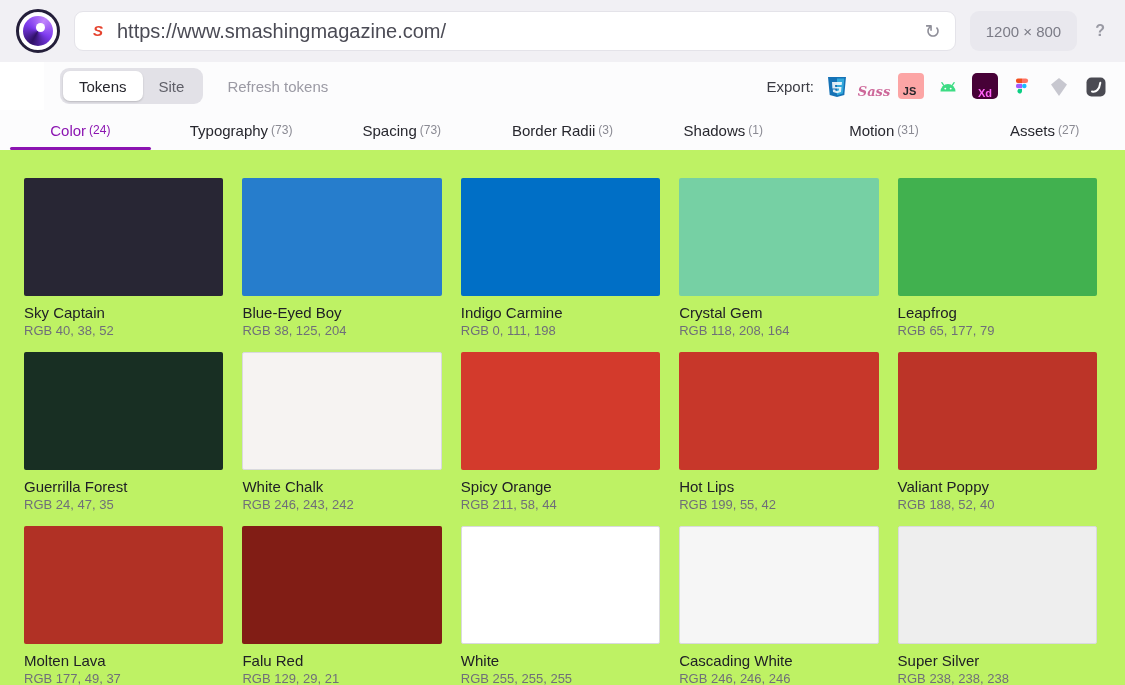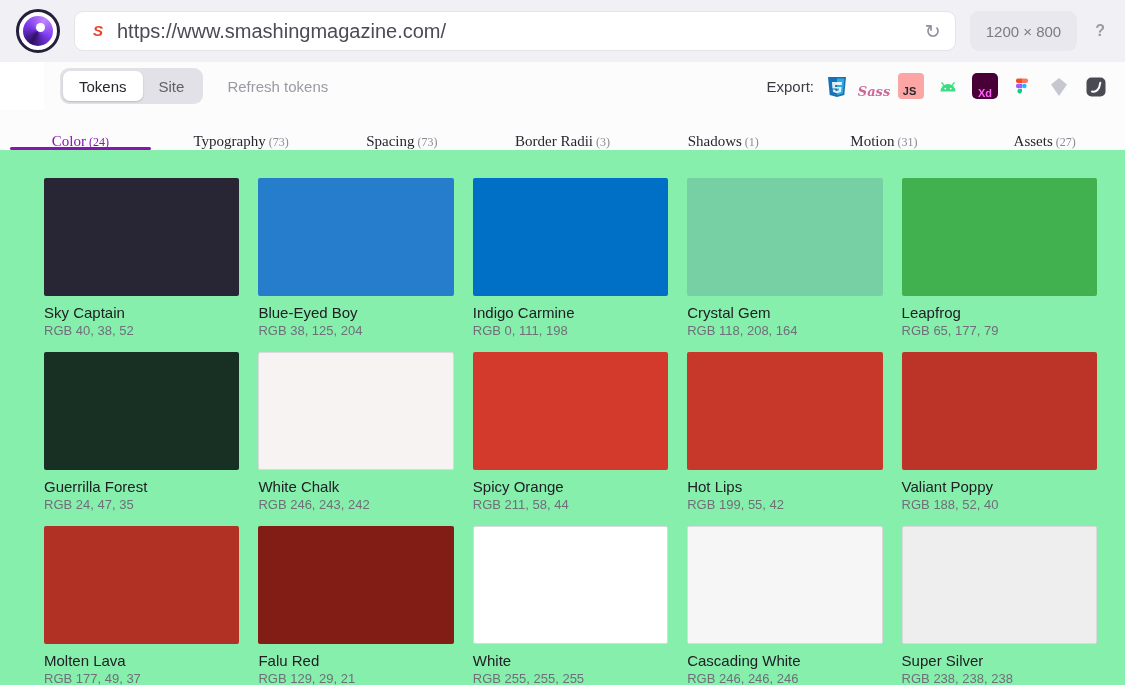--- a/index.html
+++ b/index.html
@@ -48,30 +48,30 @@
   .exp-sass .exp-label { color:#cd6799; font-size:13px; font-style:italic;
     font-family:"DejaVu Serif",serif; }
   .exp-javascript { background:#fca5a5; border-radius:4px; }
   .exp-javascript .exp-label { color:#26262b; font-size:11px;
     align-self:flex-end; margin:0 3px 2px 0; }
   .exp-adobe-xd { background:#470137; border-radius:5px; }
   .exp-adobe-xd .exp-label { color:#ff61f6; font-size:11px; }
 
   
   .tab-bar { height:40px; display:flex; background:#fcfcfd; }
-  .tab { flex:1; display:flex; align-items:flex-end; justify-content:center;
-    gap:3px; position:relative; cursor:pointer; font-size:15px; color:#27272e;font-family:Liberation Serif, serif; }
+  .tab { flex:1; display:flex; align-items:center; justify-content:center;
+    gap:3px; position:relative; cursor:pointer; font-size:15px; color:#27272e; }
   .tab-count { font-size:12px; color:#8a8a93; }
   .tab.active { color:var(--accent,#8b14b1); }
   .tab.active .tab-count { color:var(--accent,#8b14b1); }
   .tab.active::after { content:''; position:absolute; left:10px; right:10px;
     bottom:0; height:3px; border-radius:2px; background:var(--accent,#8b14b1); }
 
   
-  .content { background:#86efac; padding:28px 28px 0 44px; }
+  .content { background:#bef264; padding:28px 28px 0 24px; }
   .grid { display:grid; grid-template-columns:repeat(5,1fr);
     column-gap:19px; row-gap:14px; }
   .swatch-box { height:118px; border-radius:2px; }
   .swatch-box.bordered { border:1px solid #d9d9de; }
   .swatch-name { margin-top:8px; font-size:15px; color:#202026; }
   .swatch-rgb { margin-top:2px; font-size:13px; color:#6f6f79; }
 </style>
 </head>
 <body>
 

